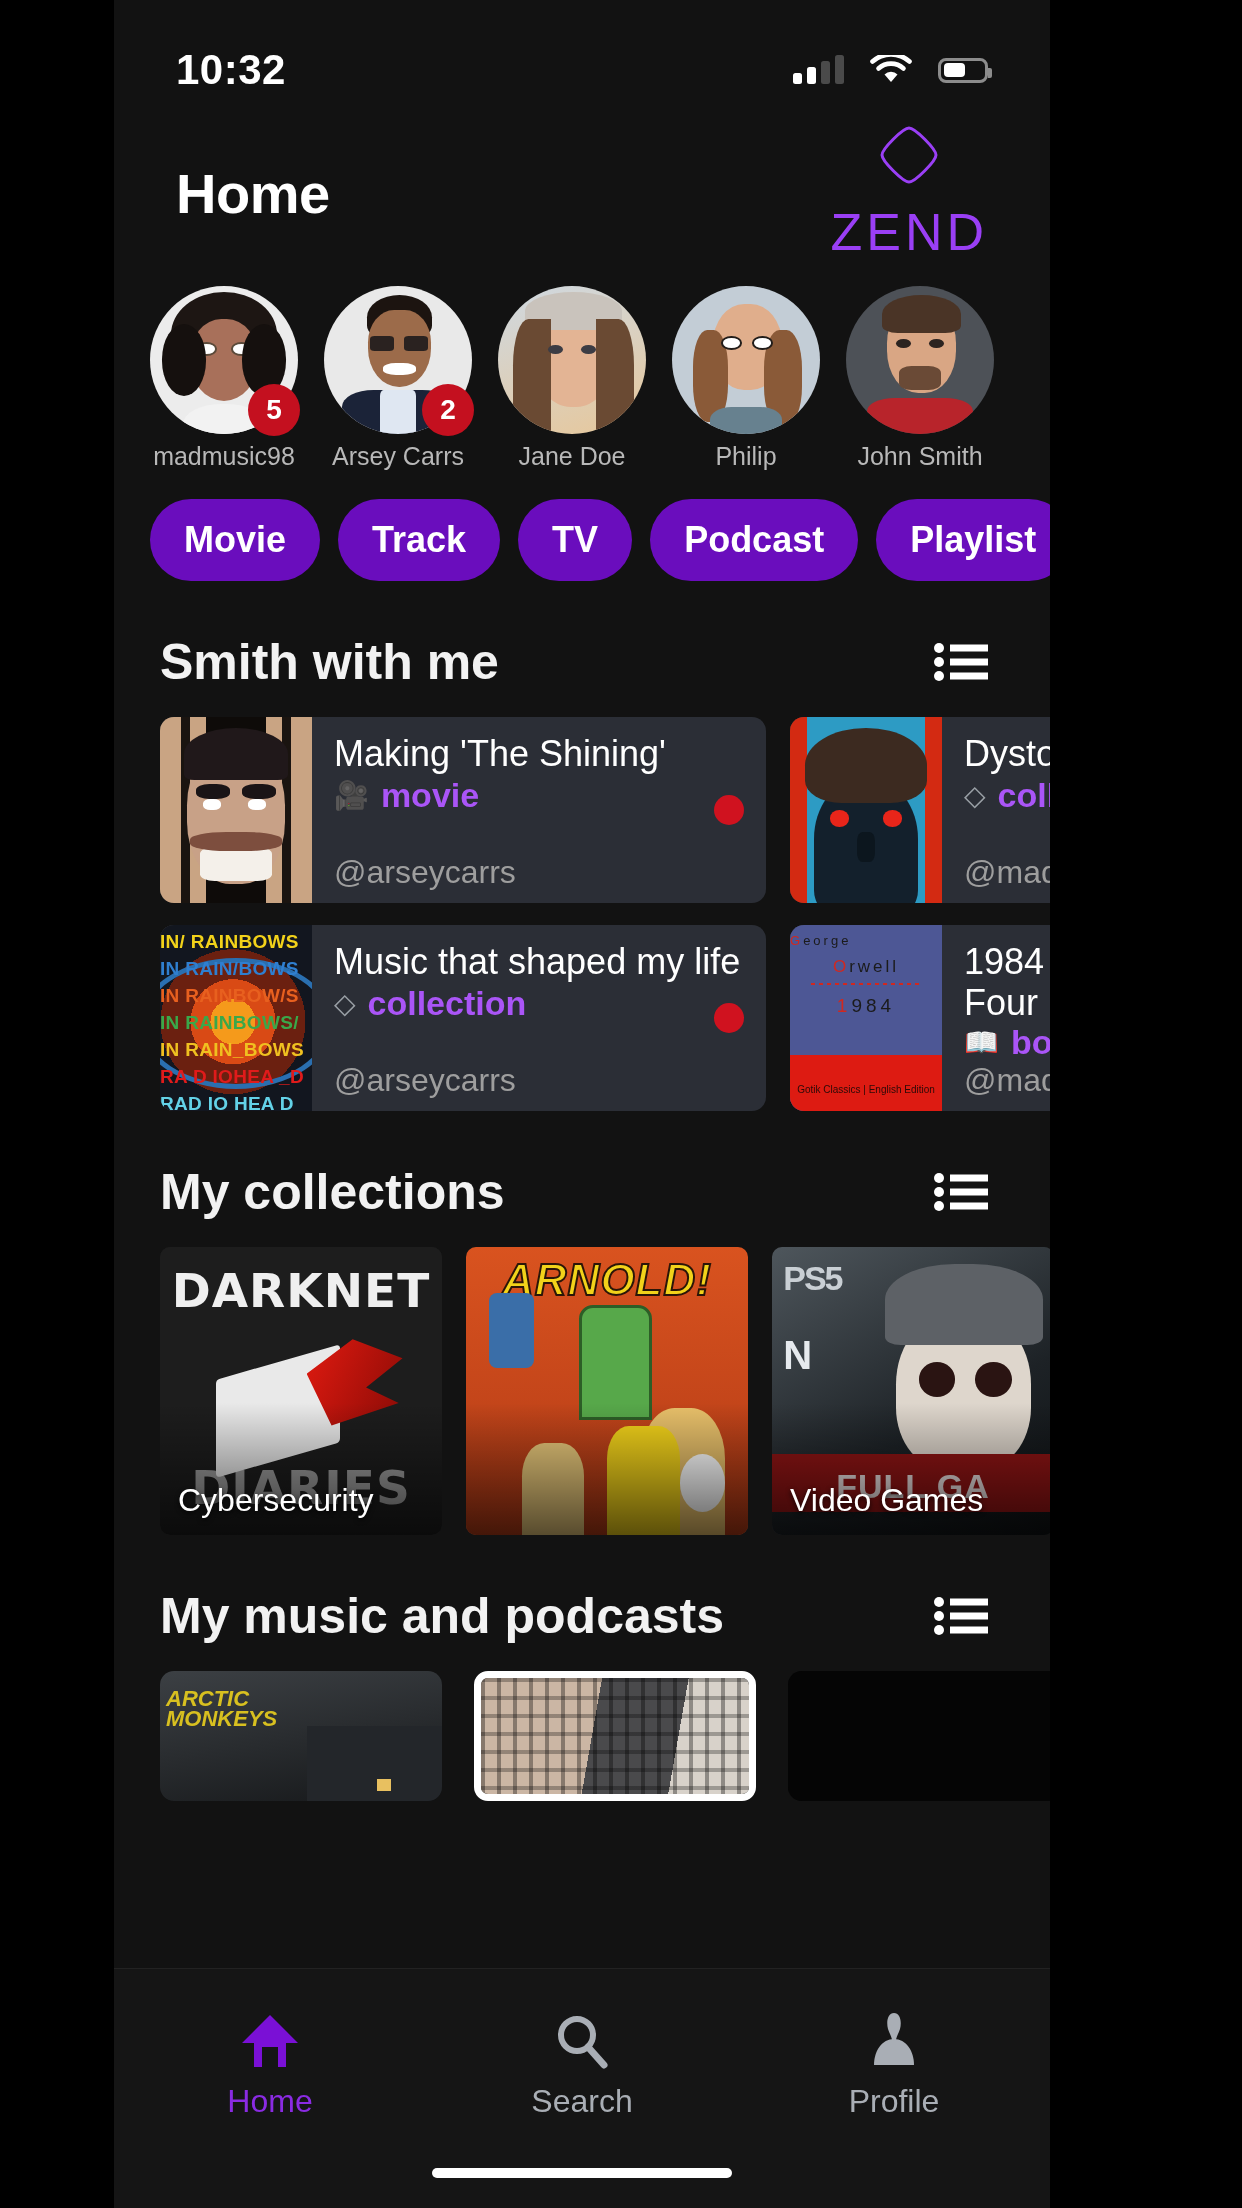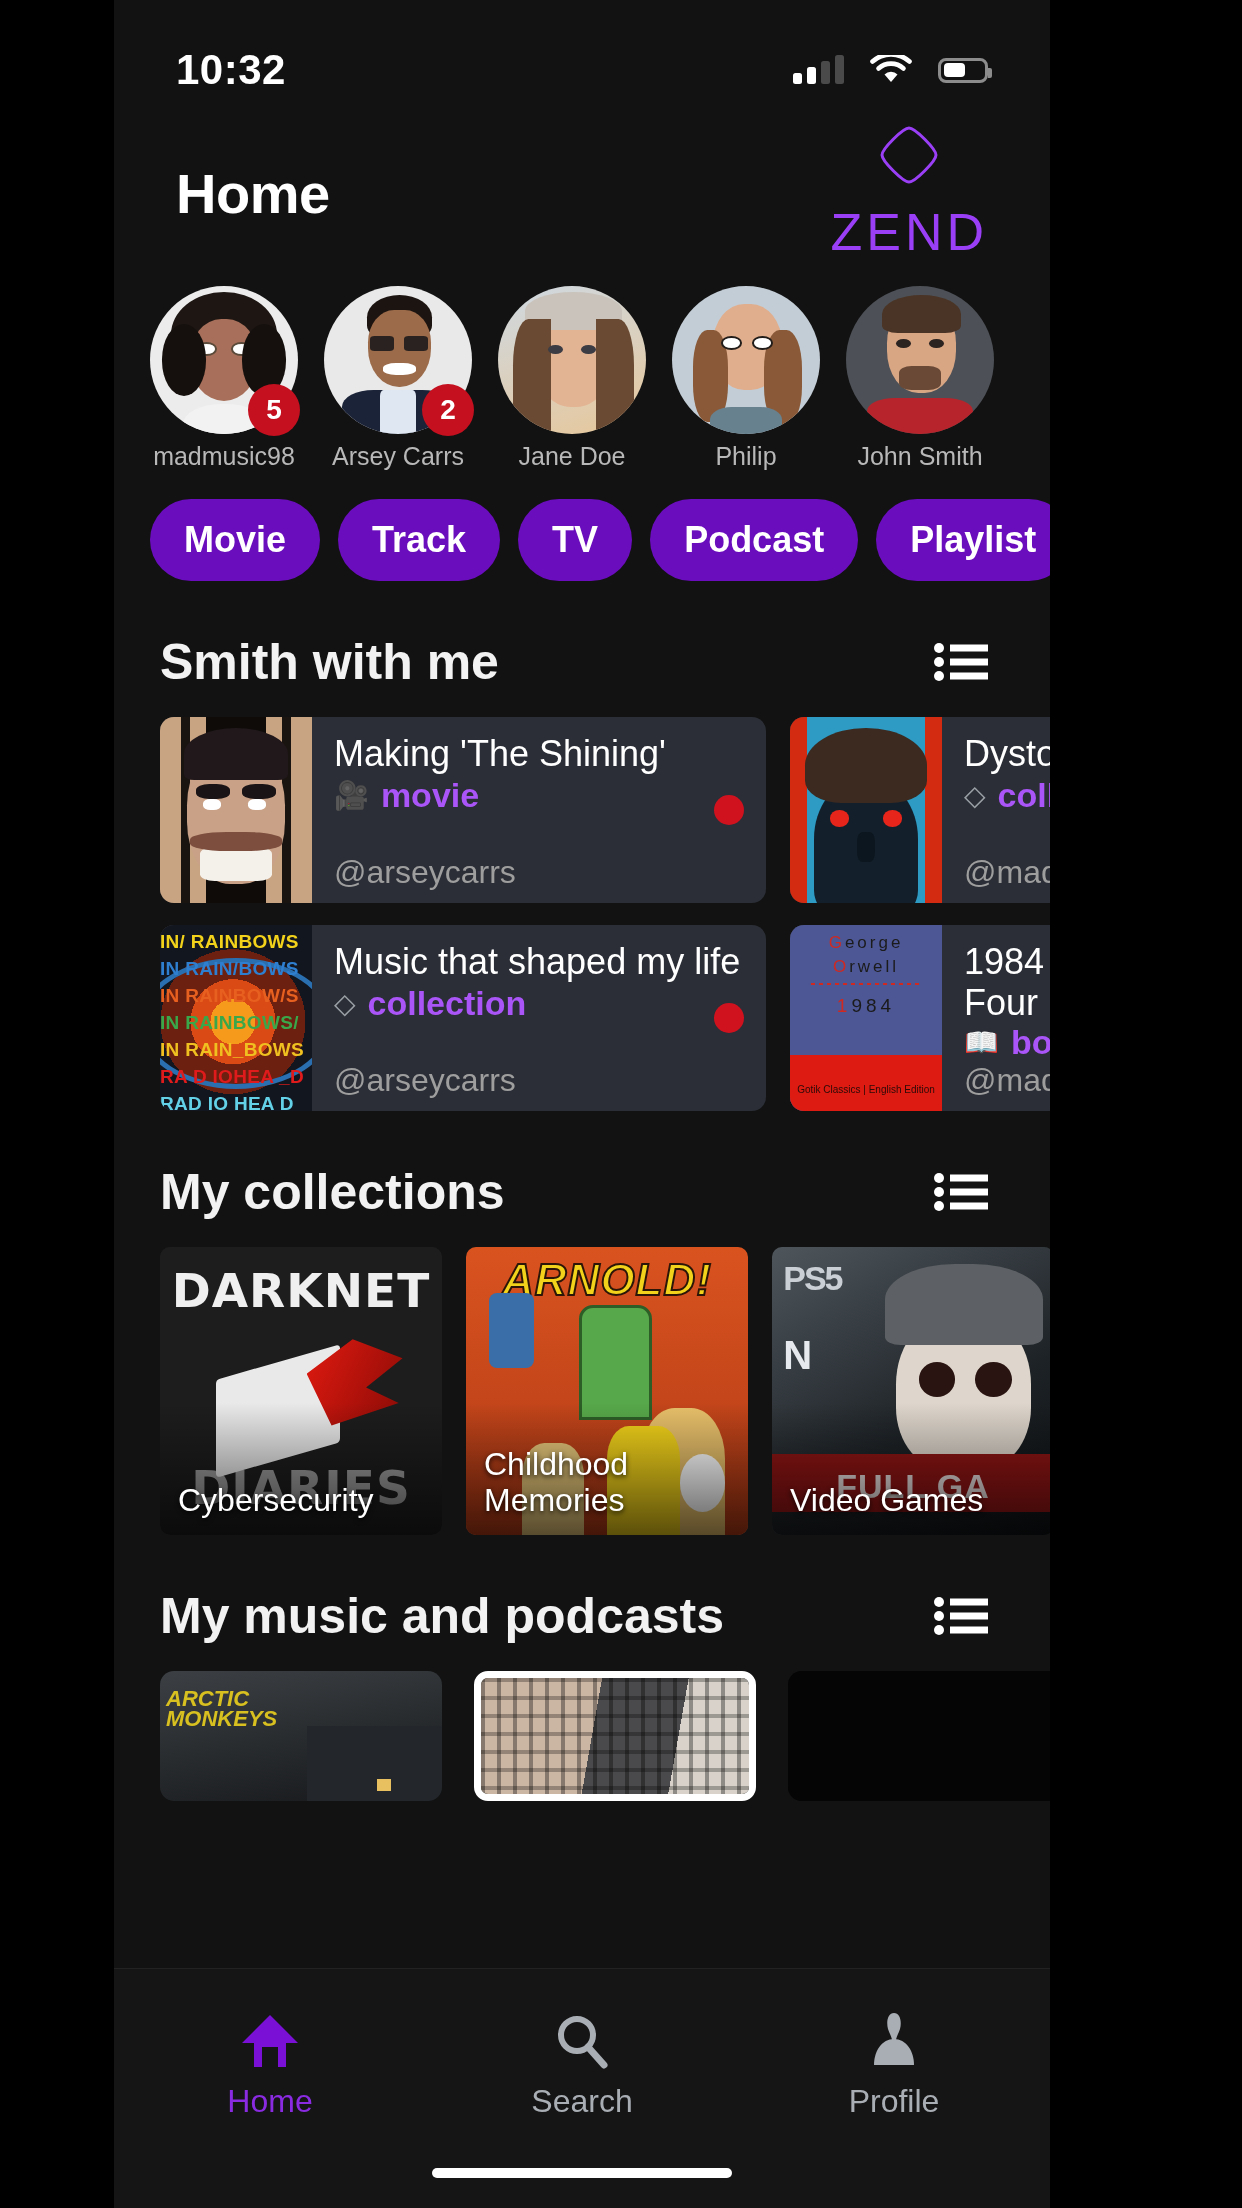--- a/index.html
+++ b/index.html
@@ -360,21 +360,21 @@
             <span class="sh-type-ic">◇</span>
             <span class="sh-type-label">collection</span>
           </div>
           <div class="sh-user">@madmusic98</div>
         </div>
       </div>
 
       <div class="sh-card">
         <div class="sh-thumb">
           <div class="f-bg" style="background:#4d5795"></div>
-          <div style="position:absolute;left:0;right:0;top:8px;text-align:center;color:#1b1b1b;font-size:17px;letter-spacing:3px">
+          <div style="position:absolute;left:0;right:0;top:8px;color:#1b1b1b;font-size:13px;letter-spacing:3px">
             <span style="color:#d1281f">G</span>eorge
           </div>
           <div style="position:absolute;left:0;right:0;top:32px;text-align:center;color:#1b1b1b;font-size:17px;letter-spacing:3px">
             <span style="color:#d1281f">O</span>rwell
           </div>
           <div style="position:absolute;left:14%;right:14%;top:58px;height:2px;background:repeating-linear-gradient(90deg,#d1281f 0 4px,transparent 4px 8px)"></div>
           <div style="position:absolute;left:0;right:0;top:70px;text-align:center;color:#1b1b1b;font-size:19px;letter-spacing:4px">
             <span style="color:#d1281f">1</span>984
           </div>
           <div style="position:absolute;left:0;right:0;bottom:0;height:30%;background:#dd1b12"></div>
@@ -420,21 +420,20 @@
     <div class="coll-card">
       <div class="f-bg" style="background:linear-gradient(180deg,#d9531f,#b23a16)"></div>
       <div style="position:absolute;left:0;right:0;top:8px;text-align:center;color:#f2d21a;font-size:44px;font-weight:700;font-style:italic;letter-spacing:1px;-webkit-text-stroke:2px #2b1608">ARNOLD!</div>
       <div style="position:absolute;left:40%;top:20%;width:26%;height:40%;background:#57a84a;border-radius:14px 14px 0 0;border:3px solid #2d5e27"></div>
       <div style="position:absolute;left:8%;top:16%;width:16%;height:26%;background:#3a6ea8;border-radius:8px"></div>
       <div style="position:absolute;left:62%;top:56%;width:30%;height:44%;background:#e8c06a;border-radius:40% 40% 0 0"></div>
       <div style="position:absolute;left:50%;top:62%;width:26%;height:38%;background:#f2d21a;border-radius:30% 30% 0 0"></div>
       <div style="position:absolute;left:20%;top:68%;width:22%;height:32%;background:#e8c87a;border-radius:36% 36% 0 0"></div>
       <div style="position:absolute;left:76%;top:72%;width:16%;height:20%;background:#fff;border-radius:50%"></div>
       <div class="coll-shade"></div>
-      <div class="coll-label">Childhood Memories</div>
     </div>
 
     <div class="coll-card">
       <div class="f-bg" style="background:linear-gradient(150deg,#4e565c,#1d2226 60%,#0e1113)"></div>
       <div style="position:absolute;left:4%;top:4%;color:#c9cfd4;font-size:34px;font-weight:700;letter-spacing:-2px">PS5</div>
       <div style="position:absolute;left:4%;top:30%;color:#e6eaee;font-size:40px;font-weight:700">N</div>
       <div style="position:absolute;left:44%;top:22%;width:48%;height:56%;background:#ded6cc;border-radius:46% 46% 40% 40%"></div>
       <div style="position:absolute;left:52%;top:40%;width:13%;height:12%;background:#2a1412;border-radius:50%"></div>
       <div style="position:absolute;left:72%;top:40%;width:13%;height:12%;background:#2a1412;border-radius:50%"></div>
       <div style="position:absolute;left:40%;top:6%;width:56%;height:28%;background:#5d6166;border-radius:44% 44% 10% 10%"></div>

